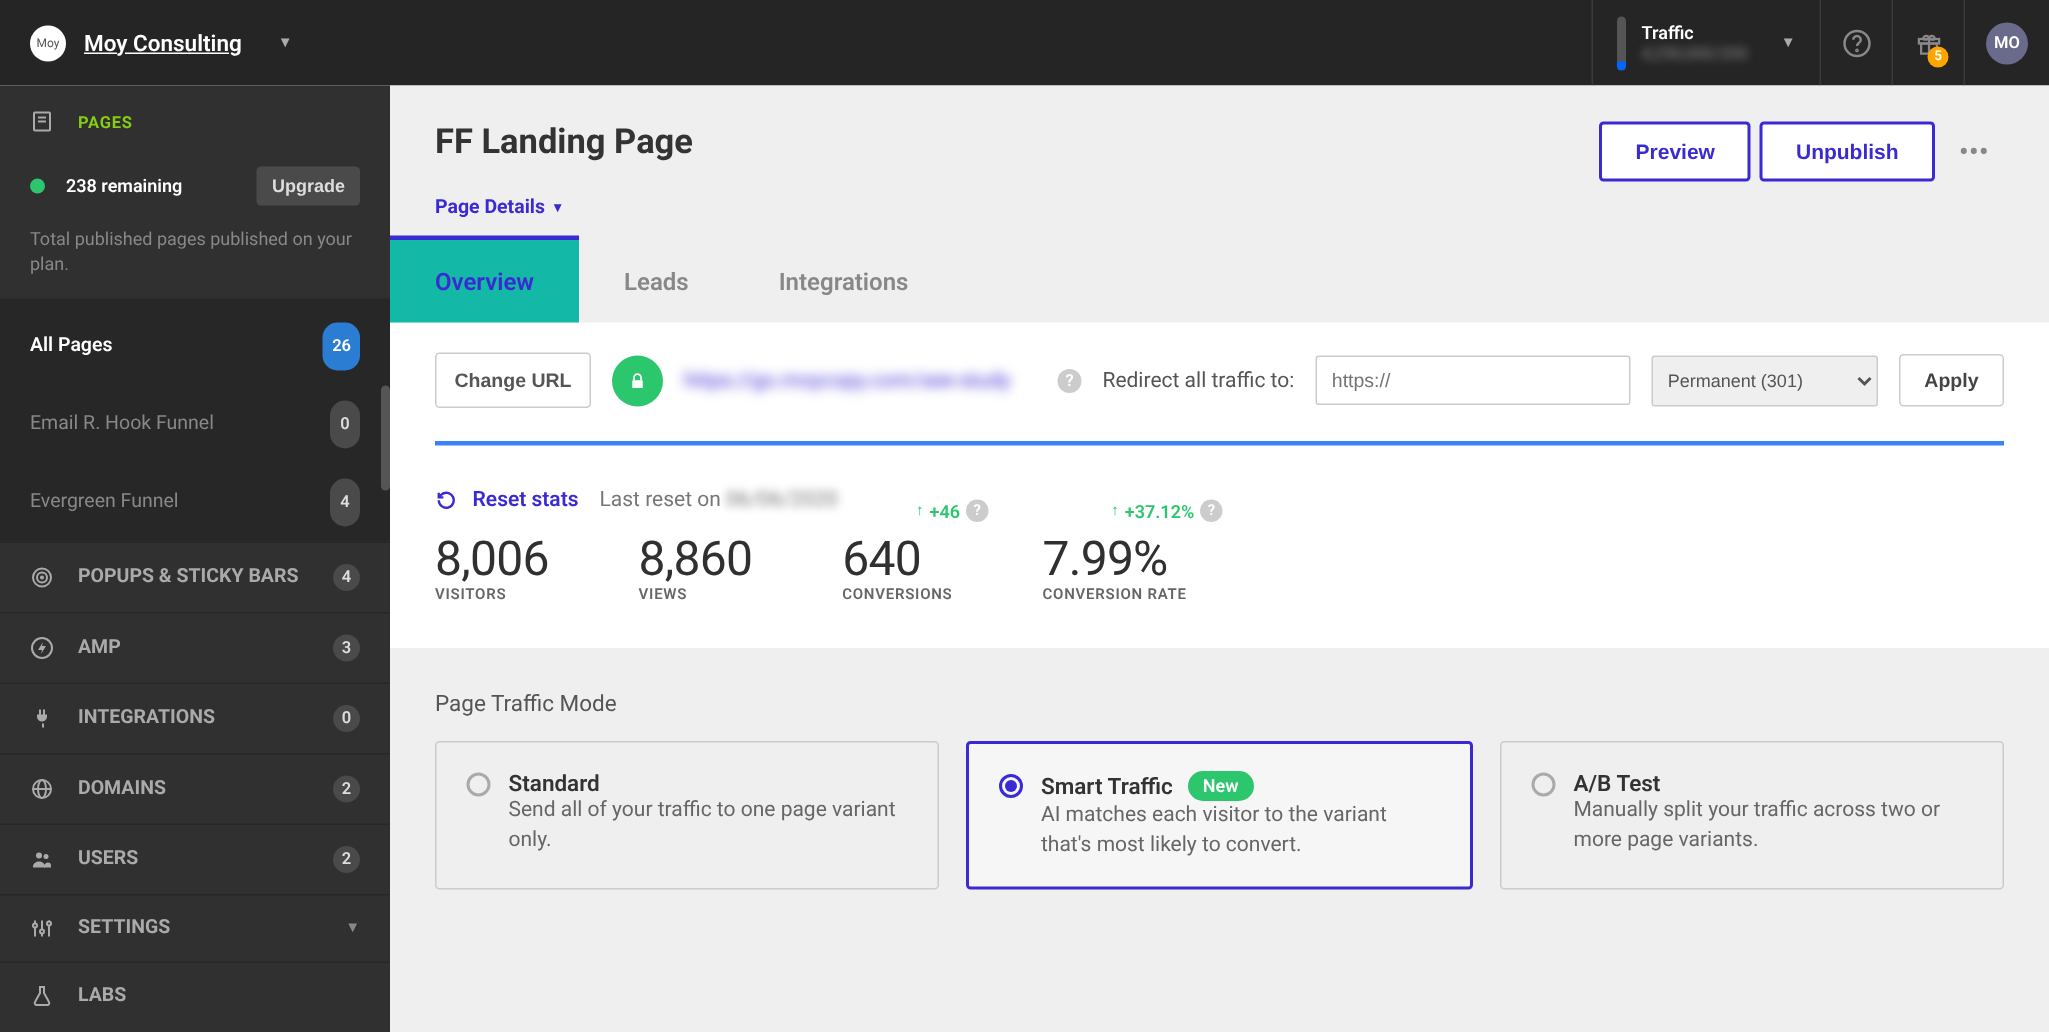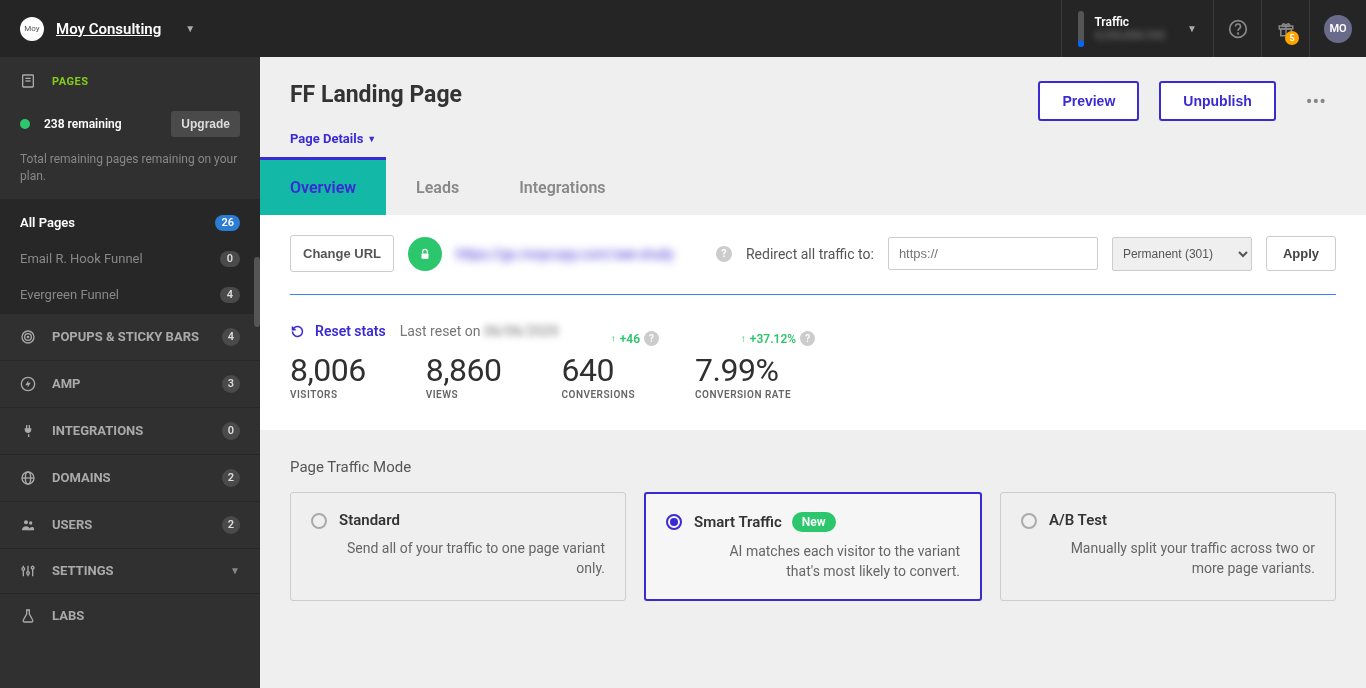--- a/index.html
+++ b/index.html
@@ -29,53 +29,53 @@
 .sidebar-icon { width: 18px; font-size: 15px; color: #aaa; }
 .quota-row { display: flex; align-items: center; padding: 6px 20px; justify-content: space-between; }
 .quota-left { display: flex; align-items: center; gap: 14px; }
 .quota-dot { width: 10px; height: 10px; border-radius: 50%; background: #2cc66d; }
 .quota-text { font-size: 12px; font-weight: 600; color: #fff; }
 .upgrade-btn { background: #4a4a4a; color: #ddd; border: none; font-size: 12px; font-weight: 600; padding: 6px 10px; border-radius: 3px; }
 .quota-desc { font-size: 12px; color: #888; padding: 8px 20px 14px; line-height: 1.4; }
 .pages-list { background: #272727; padding-top: 6px; }
 .page-item { display: flex; align-items: center; justify-content: space-between; padding: 10px 20px; font-size: 13px; }
 .page-item.active { color: #fff; font-weight: 600; }
-.page-count { background: #4a4a4a; color: #ddd; border-radius: 10px; min-width: 20px; height: 16px; display: flex; align-items: center; justify-content: center; font-size: 11px; padding: 0 6px; font-weight: 600; }
+.page-count { background: #4a4a4a; color: #ddd; border-radius: 10px; min-width: 20px; height: 32px; display: flex; align-items: center; justify-content: center; font-size: 11px; padding: 0 6px; font-weight: 600; }
 .page-count.blue { background: #2b7cd3; color: #fff; }
 .page-label { color: #888; }
 .page-item.active .page-label { color: #fff; }
 .scroll-hint { position: absolute; right: 0; width: 6px; background: #555; height: 70px; top: 200px; border-radius: 3px;}
 .new-group-btn { margin: 8px 18px 12px; background: #3f3f3f; color: #ccc; border: none; font-size: 13px; padding: 10px; border-radius: 3px; text-align: center; font-weight: 400; }
 .nav-item { display: flex; align-items: center; padding: 14px 20px; gap: 14px; font-size: 13px; font-weight: 700; color: #aaa; border-top: 1px solid #272727; background:#303030; }
 .nav-item .count { margin-left: auto; background: #4a4a4a; color: #ddd; border-radius: 50%; width: 18px; height: 18px; display: flex; align-items: center; justify-content: center; font-size: 11px; font-weight: 600; }
 .nav-item .chev { margin-left: auto; color: #888; font-size: 10px; }
 
 
 .main { flex: 1; background: #efefef; overflow-y: auto; position: relative; }
 .main-header { padding: 24px 30px 0; display: flex; align-items: flex-start; }
 .main-title { font-size: 23px; font-weight: 700; color: #333; }
-.main-actions { margin-left: auto; display: flex; gap: 20px; align-items: center; }
+.main-actions { margin-left: auto; display: flex; gap: 6px; align-items: center; }
 .btn-outline { border: 2px solid #3a2ad3; color: #3a2ad3; background: #fff; font-weight: 700; font-size: 14px; padding: 10px 22px; border-radius: 3px; }
 .more-dots { font-size: 20px; color: #888; padding: 6px 10px; }
 .page-details { color: #3a2ad3; font-size: 13px; font-weight: 700; padding: 10px 30px 0; display: flex; align-items: center; gap: 4px; }
 .tabs-wrap { display:flex; }
 .tab { padding: 18px 30px; font-size: 16px; font-weight: 600; color: #888; background: transparent; }
 .tab.active { color: #3a2ad3; background: #14b8a6; position: relative; }
 .tab.active::before { content:""; position:absolute; top:-3px; left:0; right:0; height:3px; background:#3a2ad3; }
 .tab-content { background: #fff; padding: 20px 30px 30px; }
 
-.url-row { display: flex; align-items: center; gap: 14px; padding-bottom: 22px; border-bottom: 1px solid #3b82f6; }
+.url-row { display: flex; align-items: center; gap: 14px; padding-bottom: 22px; border-bottom: 3px solid #3b82f6; }
 .change-url-btn { border: 1px solid #ccc; background: #fff; font-size: 13px; font-weight: 600; padding: 10px 12px; border-radius: 3px; color: #555; }
 .lock-icon { width: 34px; height: 34px; border-radius: 50%; background: #2cc66d; display: flex; align-items: center; justify-content: center; color: #fff; font-size: 15px; }
 .url-text { color: #3a2ad3; filter: blur(4px); font-size: 14px; }
 .url-spacer { flex: 1; }
 .help-icon { width: 16px; height: 16px; border-radius: 50%; background: #ccc; color: #fff; display: flex; align-items: center; justify-content: center; font-size: 11px; font-weight: 600; }
 .redirect-label { font-size: 14px; color: #555; }
 .redirect-input { border: 1px solid #ccc; padding: 8px 10px; font-size: 13px; width: 210px; color: #999; border-radius: 2px; }
-.redirect-select { border: 1px solid #ccc; padding: 8px 6px; font-size: 12px; width: 140px; color: #555; border-radius: 2px; }
+.redirect-select { border: 1px solid #ccc; padding: 8px 6px; font-size: 12px; width: 151px; color: #555; border-radius: 2px; }
 .apply-btn { border: 1px solid #ccc; background: #fff; font-size: 13px; font-weight: 600; padding: 9px 16px; border-radius: 3px; color: #444; }
 
 .stats-reset-row { display: flex; align-items: center; gap: 10px; padding: 28px 0 6px; }
 .reset-icon { color: #3a2ad3; font-size: 15px; }
 .reset-link { color: #3a2ad3; font-size: 14px; font-weight: 600; }
 .reset-meta { color: #777; font-size: 14px; margin-left: 4px; }
 .reset-date { filter: blur(3px); }
 
 .stats-row { display: flex; gap: 60px; padding-top: 6px; }
 .stat { display: flex; flex-direction: column; position: relative; }
@@ -90,21 +90,21 @@
 .mode-cards { display: flex; gap: 18px; }
 .mode-card { flex: 1; border: 1px solid #ccc; border-radius: 3px; padding: 18px 20px; display: flex; gap: 12px; align-items: flex-start; background: #efefef; }
 .mode-card.selected { border: 2px solid #3a2ad3; background: #f6f6f6; }
 .radio { width: 16px; height: 16px; border: 2px solid #aaa; border-radius: 50%; margin-top: 2px; flex-shrink: 0; display:flex; align-items:center; justify-content:center; }
 .radio.checked { border-color: #3a2ad3; }
 .radio.checked::after { content: ""; width: 8px; height: 8px; border-radius: 50%; background: #3a2ad3; }
 .mode-body { }
 .mode-head { display: flex; align-items: center; gap: 10px; }
 .mode-name { font-size: 15px; font-weight: 600; color: #333; }
 .new-badge { background: #2cc66d; color: #fff; font-size: 12px; font-weight: 600; padding: 3px 10px; border-radius: 12px; }
-.mode-desc { font-size: 14px; color: #666; margin-top: 10px; line-height: 1.4; text-align: right; }
+.mode-desc { font-size: 14px; color: #666; line-height: 1.4; }
 
 svg { display: block; }
 </style>
 </head>
 <body>
 
 <div class="topbar">
   <div class="topbar-left">
     <div class="logo-circle">Moy</div>
     <span class="company-name">Moy Consulting</span>
@@ -153,21 +153,21 @@
       </span>
       <span>PAGES</span>
     </div>
     <div class="quota-row">
       <div class="quota-left">
         <span class="quota-dot"></span>
         <span class="quota-text">238 remaining</span>
       </div>
       <button class="upgrade-btn">Upgrade</button>
     </div>
-    <div class="quota-desc">Total remaining pages remaining on your plan.</div>
+    <div class="quota-desc">Total published pages published on your plan.</div>
 
     <div class="pages-list">
       <div class="page-item active">
         <span class="page-label">All Pages</span>
         <span class="page-count blue">26</span>
       </div>
       <div class="page-item">
         <span class="page-label">Email R. Hook Funnel</span>
         <span class="page-count">0</span>
       </div>

